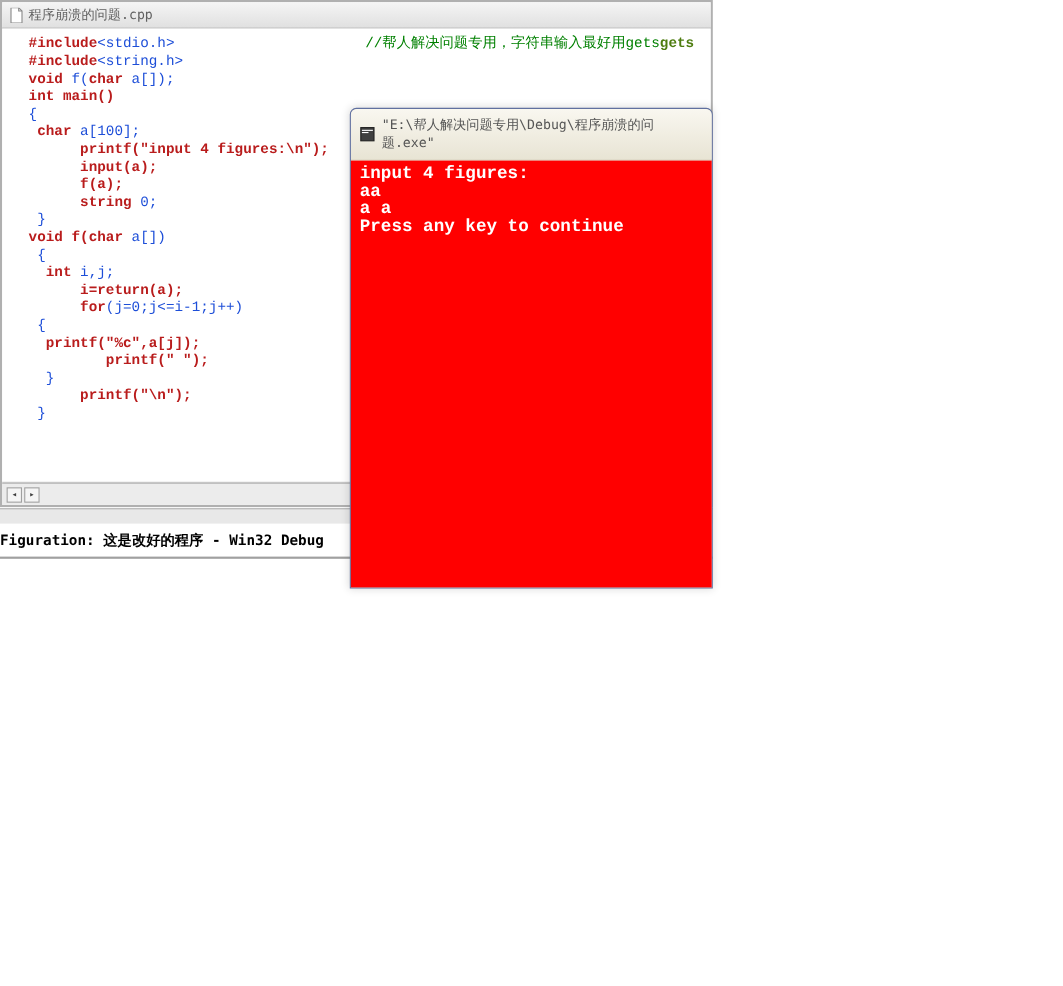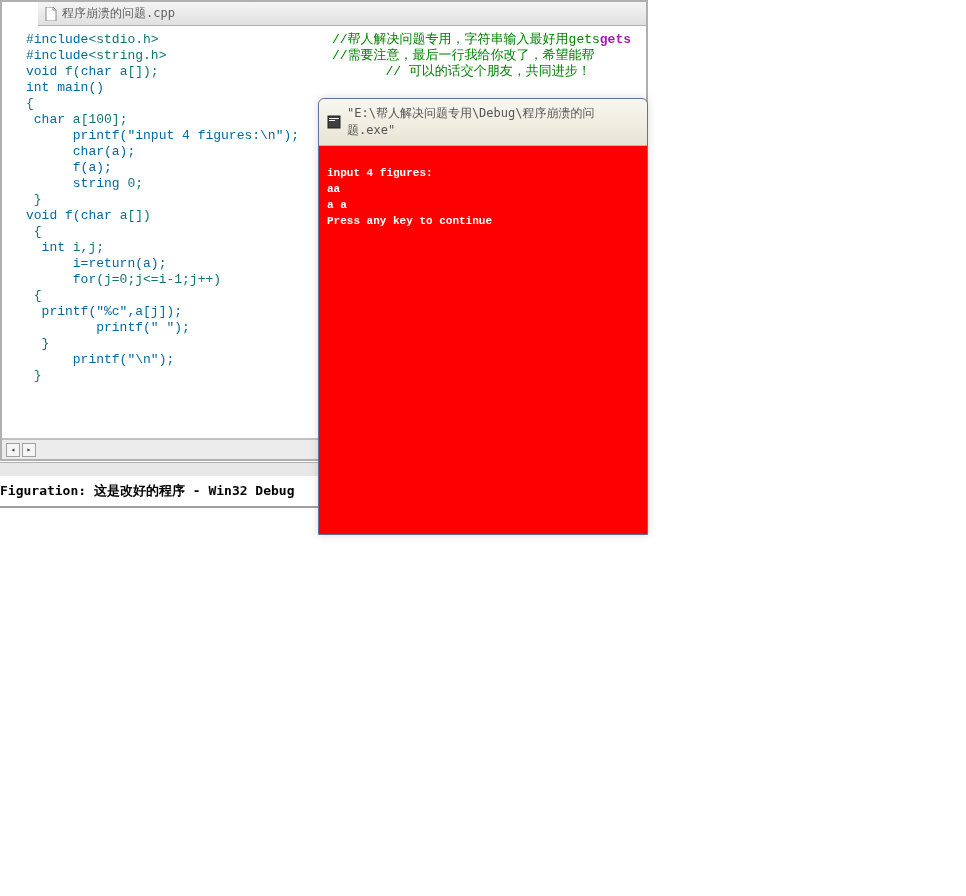--- a/index.html
+++ b/index.html
@@ -22,45 +22,44 @@
   }
   .editor-titlebar {
     background: linear-gradient(#f5f5f5, #e0e0e0);
     border-bottom: 1px solid #b0b0b0;
     padding: 3px 6px;
     font-size: 12px;
     display: flex;
     align-items: center;
     gap: 4px;
     color: #606060;
-    margin-left: 36px;
   }
   .file-icon {
     width: 14px; height: 14px;
     display: inline-flex;
     align-items: center;
     justify-content: center;
   }
   .file-icon svg { width: 12px; height: 14px; }
   .code-area {
     padding: 6px 10px 6px 24px;
     font-family: Consolas, "Courier New", monospace;
     font-size: 13px;
     line-height: 16px;
     white-space: pre;
     background: #fff;
     min-height: 400px;
     position: relative;
     border-bottom: 1px solid #c0c0c0;
   }
-  .kw-blue { color: #0369a1; font-weight: normal; }
-  .kw-green { color: #a21caf; font-weight: bold; }
+  .kw-blue { color: #b91c1c; font-weight: bold; }
+  .kw-green { color: #4d7c0f; font-weight: bold; }
   .comment-green { color: #008000; font-weight: normal; }
-  .func-black { color: #0369a1; font-weight: normal; }
-  .plain { color: #0f766e; }
+  .func-black { color: #b91c1c; font-weight: bold; }
+  .plain { color: #1d4ed8; }
   .scroll-controls {
     background: #ececec;
     border-top: 1px solid #c0c0c0;
     padding: 2px 4px;
     display: flex;
     align-items: center;
     gap: 2px;
     height: 20px;
   }
   .scroll-btn {
@@ -116,50 +115,50 @@
     border-radius: 6px 6px 0 0;
   }
   .console-app-icon {
     width: 14px; height: 14px;
     display: inline-flex;
   }
   .console-body {
     background: #ff0000;
     color: #ffffff;
     font-family: "Courier New", monospace;
-    font-size: 11px;
+    font-size: 16px;
     font-weight: bold;
-    padding: 19px 8px;
+    padding: 4px 8px;
     min-height: 388px;
     white-space: pre;
     line-height: 16px;
     margin: 0;
   }
 </style>
 </head>
 <body>
 
 <div class="editor-window">
   <div class="editor-titlebar">
     <span class="file-icon">
       <svg viewBox="0 0 12 14">
           <path d="M1 0h7l3 3v11H1z" fill="#fff" stroke="#888" stroke-width="1"></path>
           <path d="M8 0v3h3" fill="none" stroke="#888" stroke-width="1"></path>
         </svg>
     </span>
     <span>程序崩溃的问题.cpp</span>
   </div>
   <div class="code-area"><span class="kw-blue">#include</span><span class="plain">&lt;stdio.h&gt;</span><span style="position:absolute;left:330px;" class="comment-green"><span>//帮人解决问题专用，字符串输入最好用gets</span><span class="kw-green" style="font-weight:bold;">gets</span></span>
-<span class="kw-blue">#include</span><span class="plain">&lt;string.h&gt;</span><span style="position:absolute;left:330px;" class="comment-green">//需要注意，最后一行我给你改了，希望能帮</span>
-<span class="kw-blue">void</span><span class="plain"> f(</span><span class="kw-blue">char</span><span class="plain"> a[]);</span><span style="position:absolute;left:360px;" class="comment-green">   // 可以的话交个朋友，共同进步！</span>
+<span class="kw-blue">#include</span><span class="plain">&lt;string.h&gt;</span>
+<span class="kw-blue">void</span><span class="plain"> f(</span><span class="kw-blue">char</span><span class="plain"> a[]);</span>
 <span class="kw-blue">int</span><span class="func-black"> main()</span>
 <span class="plain">{</span>
 <span> </span><span class="kw-blue">char</span><span class="plain"> a[100];</span>
 <span>      </span><span class="func-black">printf("input 4 figures:\n");</span>
-<span>      </span><span class="func-black">char(a);</span>
+<span>      </span><span class="func-black">input(a);</span>
 <span>      </span><span class="func-black">f(a);</span>
 <span>      </span><span class="kw-blue">string</span><span class="plain"> 0;</span>
 <span class="plain"> }</span>
 <span class="kw-blue">void</span><span class="func-black"> f(</span><span class="kw-blue">char</span><span class="plain"> a[])</span>
 <span class="plain"> {</span>
 <span>  </span><span class="kw-blue">int</span><span class="plain"> i,j;</span>
 <span>      </span><span class="func-black">i=return(a);</span>
 <span>      </span><span class="kw-blue">for</span><span class="plain">(j=0;j&lt;=i-1;j++)</span>
 <span class="plain"> {</span>
 <span>  </span><span class="func-black">printf("%c",a[j]);</span>

